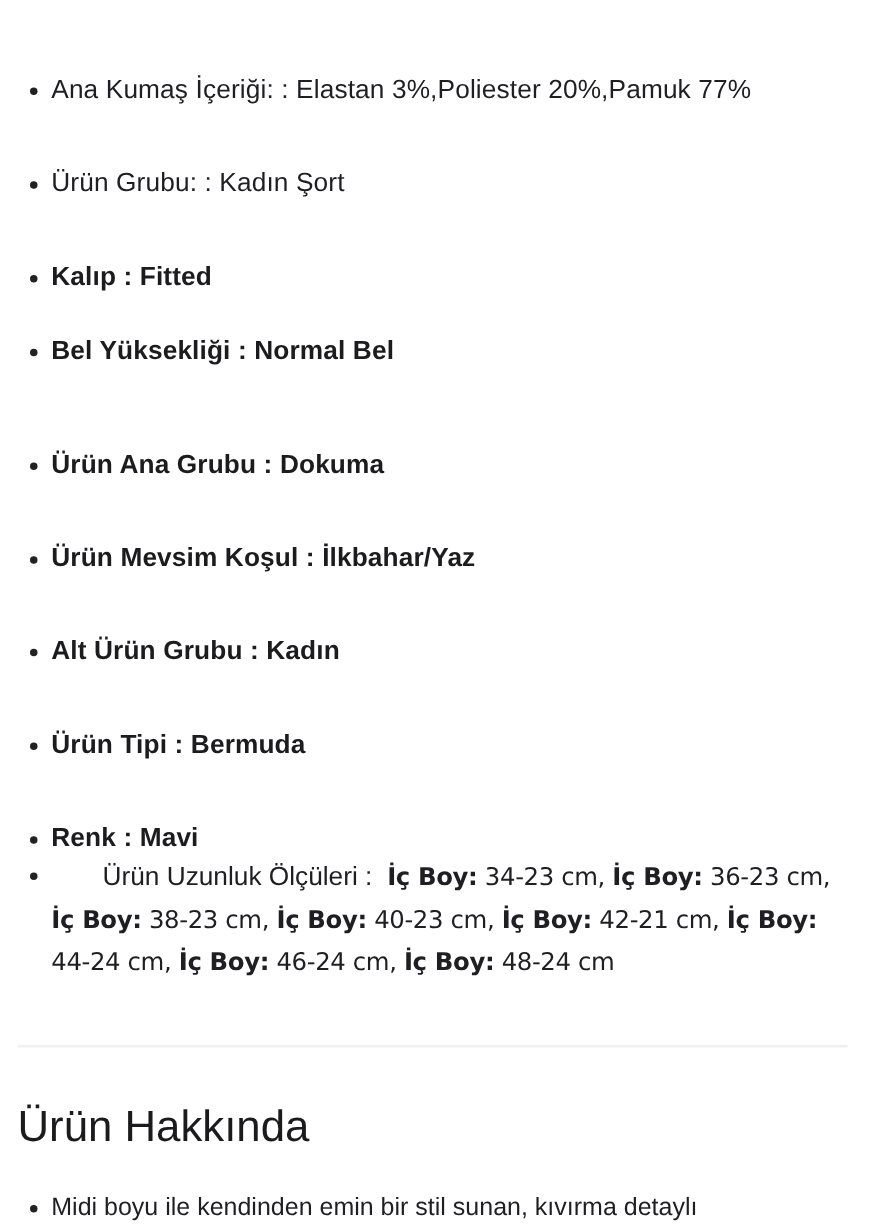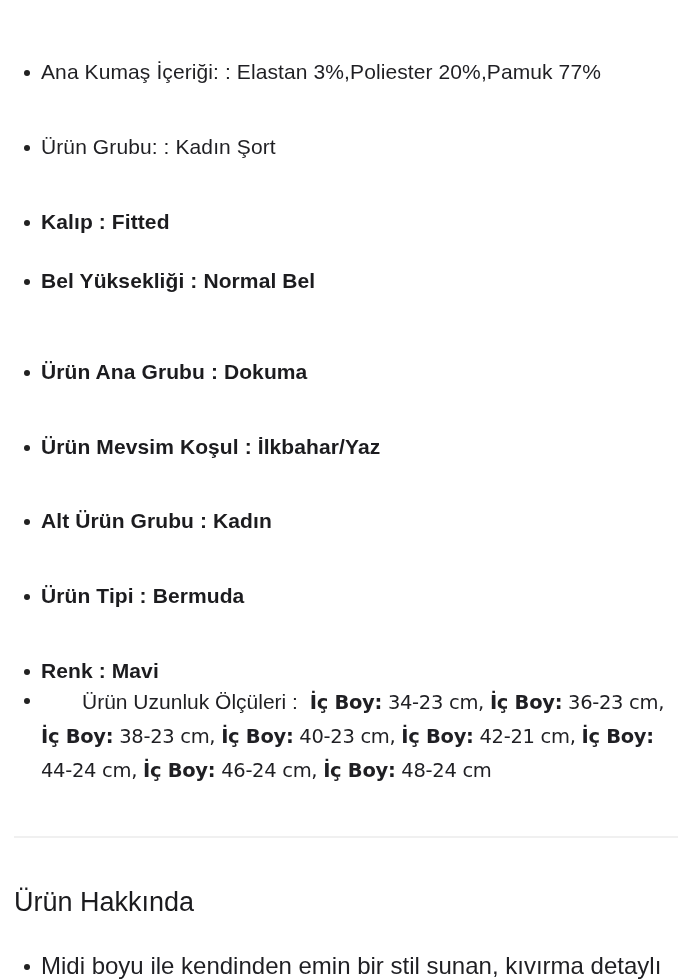--- a/index.html
+++ b/index.html
@@ -77,35 +77,35 @@
     top: 836px;
     width: 664px;
     height: 2px;
     background: #f0f0f0;
   }
   .section-title {
     position: absolute;
     left: 14px;
     top: 885px;
     margin: 0;
-    font-size: 27px;
+    font-size: 35px;
     font-weight: normal;
     color: #1b1b1e;
     line-height: 34px;
   }
   .about-list {
     list-style: none;
     margin: 0;
     padding: 0;
   }
   .about-item {
     position: absolute;
     left: 41px;
     top: 953px;
-    font-size: 24px;
+    font-size: 20px;
     line-height: 26px;
     white-space: nowrap;
     color: #1f1f23;
   }
 </style>
 </head>
 <body>
 
 <ul class="spec-list">
   <li class="spec-item" style="top:12px">

